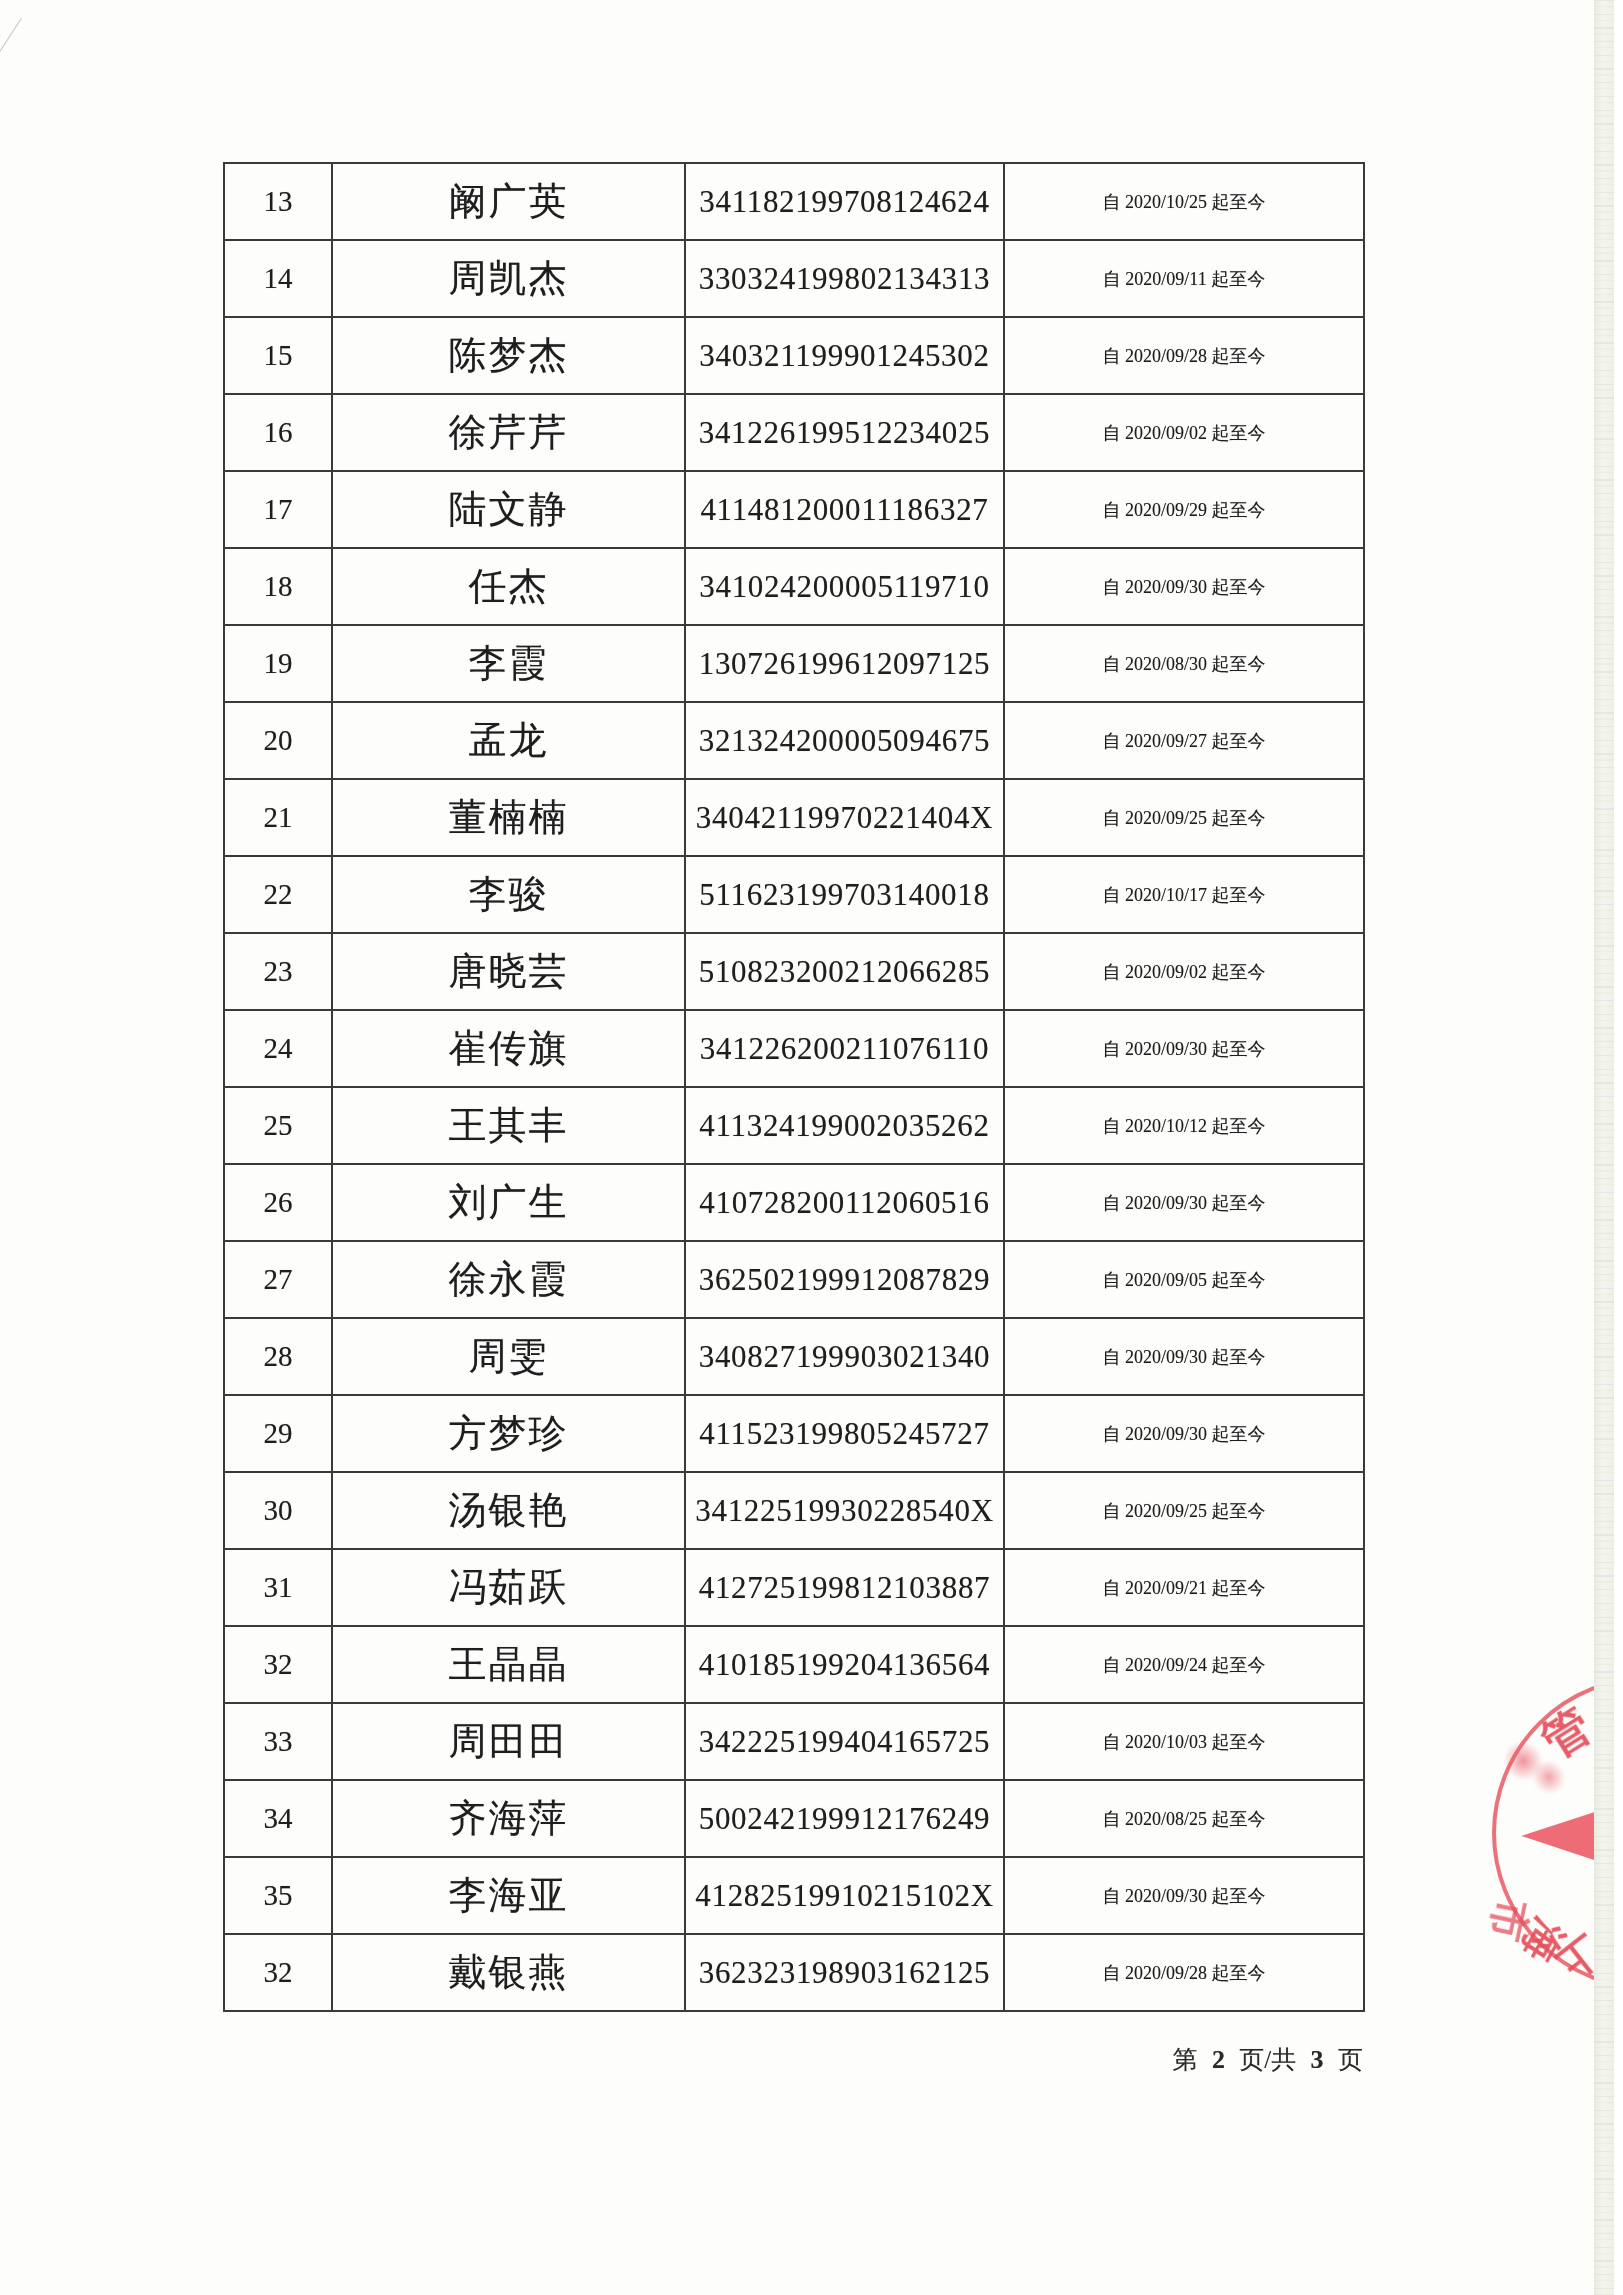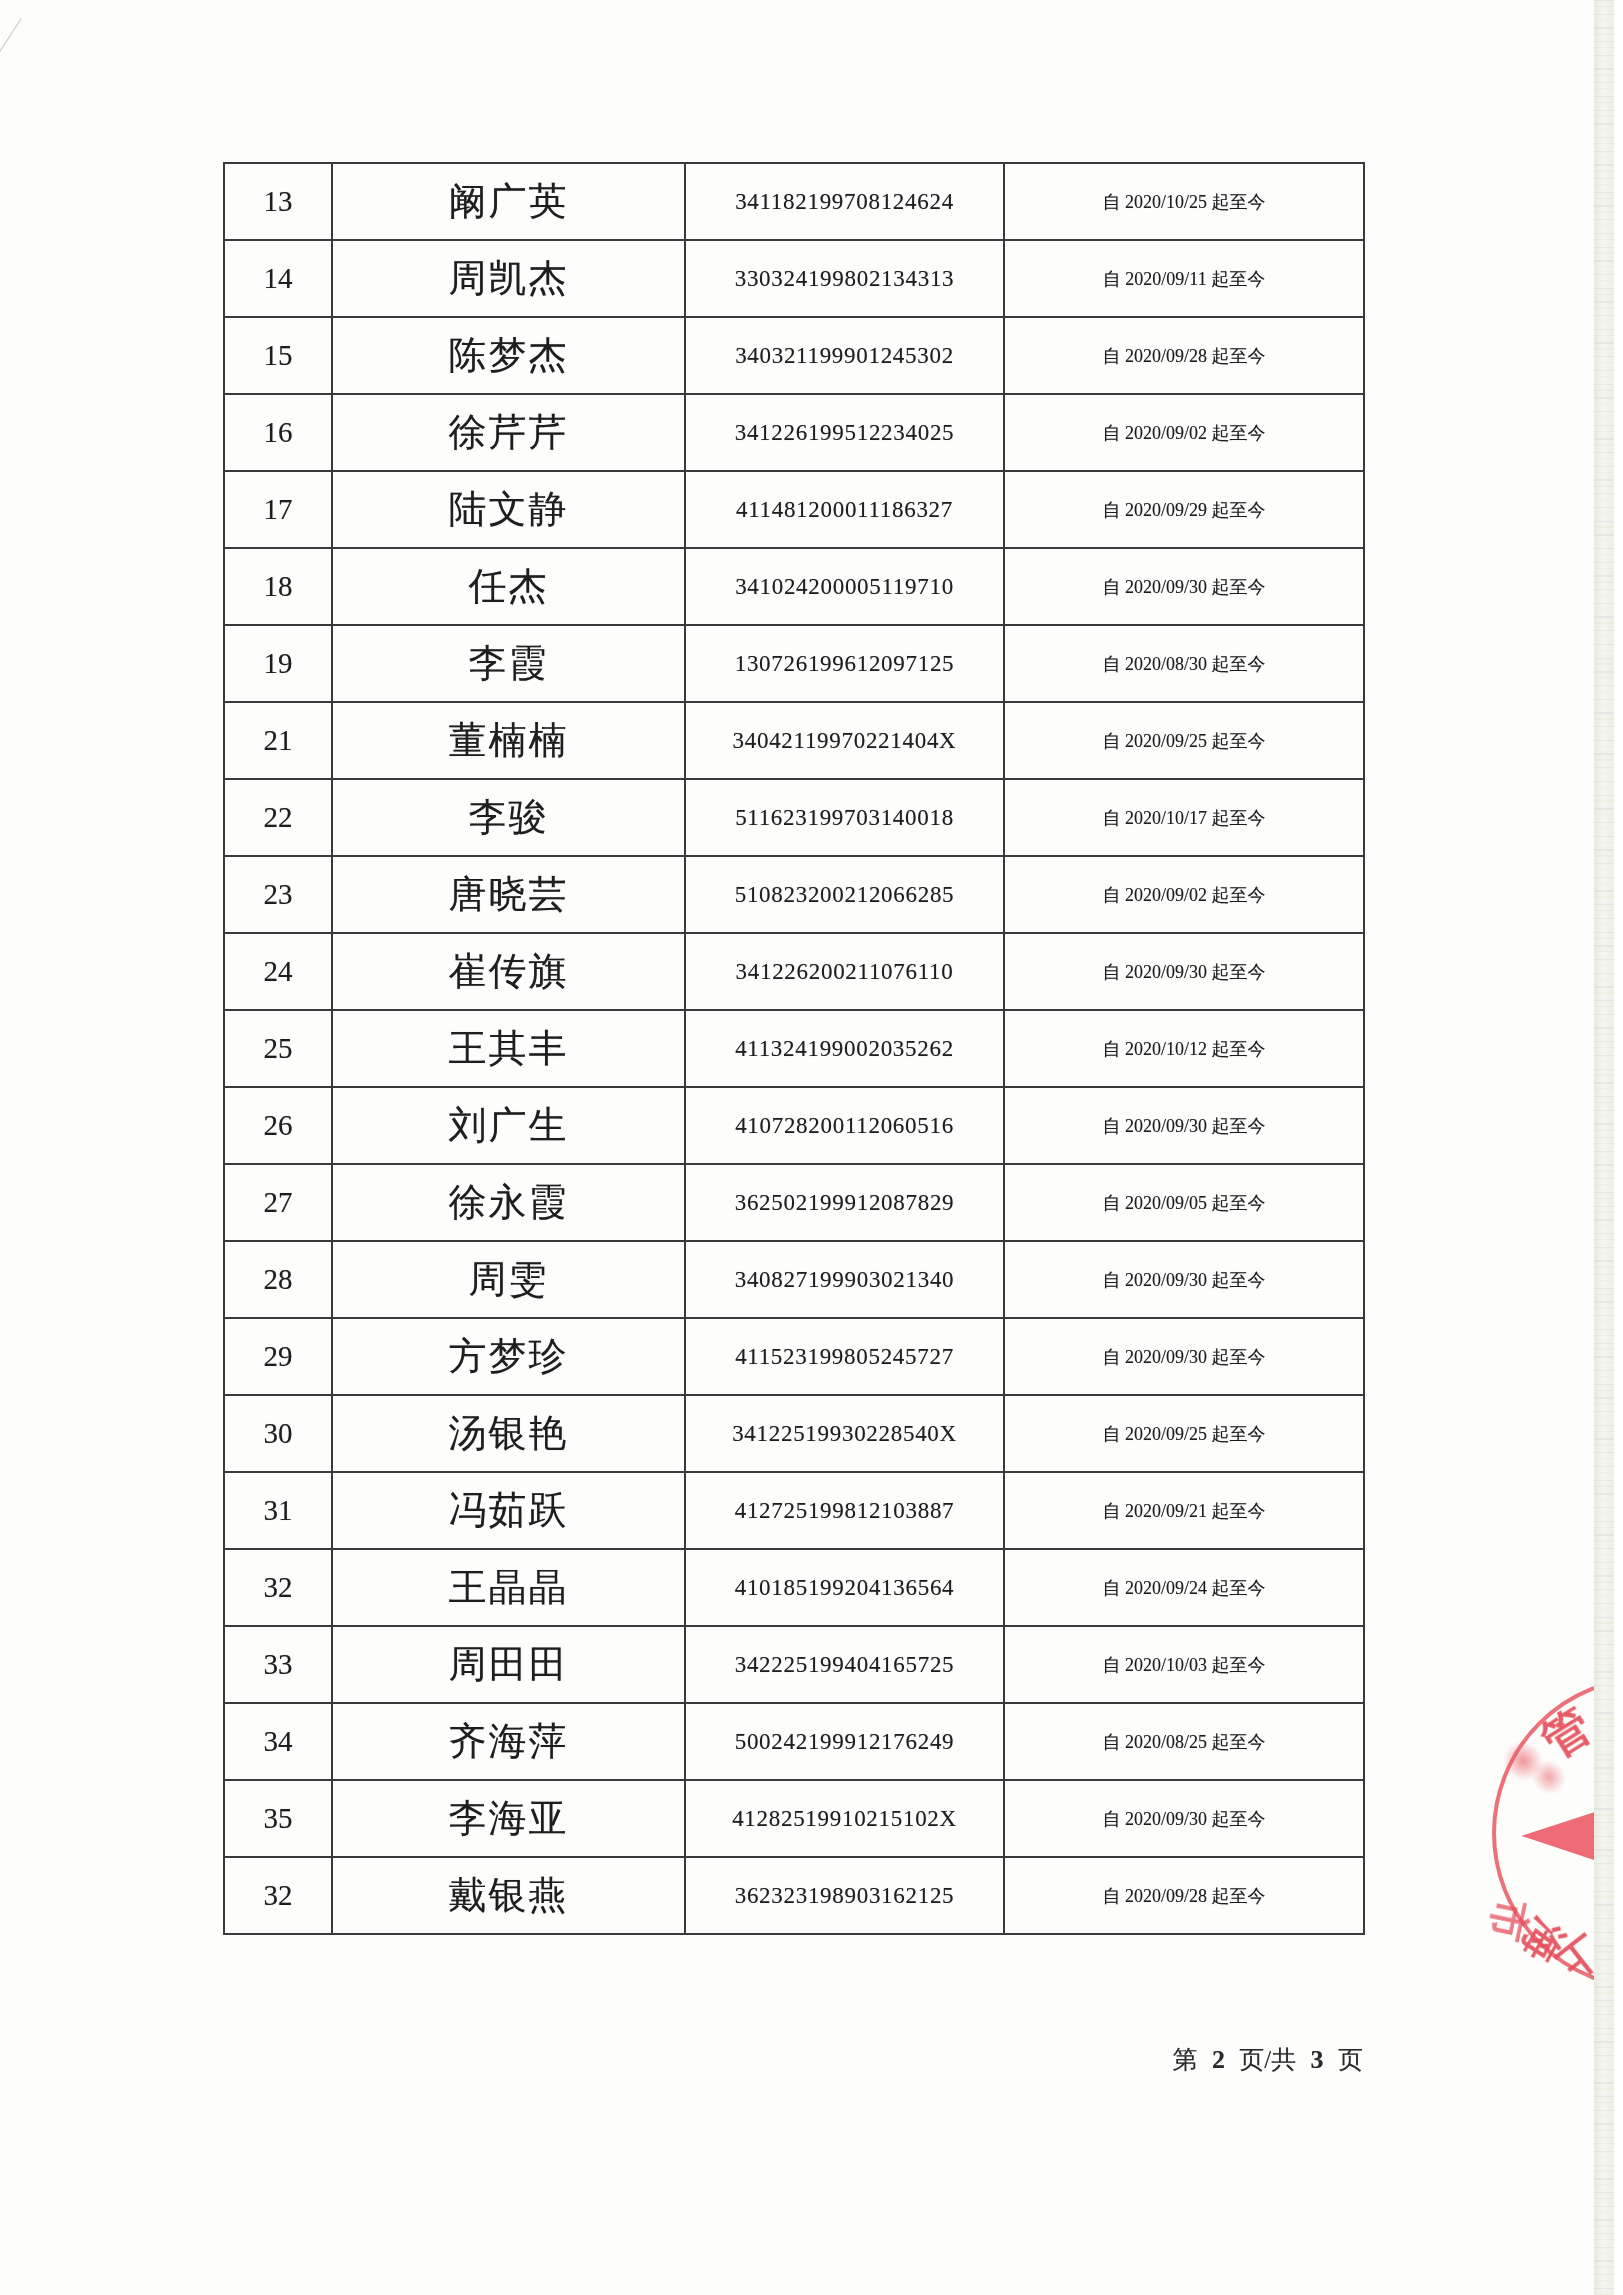--- a/index.html
+++ b/index.html
@@ -23,21 +23,21 @@
   table.records td{
     border:2px solid #3a3a3a;
     border-top-width:2.6px;border-bottom-width:2.6px;
     text-align:center;vertical-align:middle;padding:0;
     text-shadow:0 0 0.7px rgba(30,30,30,0.45);
     white-space:nowrap;overflow:hidden;
   }
   table.records tr{height:77px;}
   td.cell-no{font-size:29px;}
   td.cell-name{font-size:38px;letter-spacing:2px;}
-  td.cell-id{font-size:23px;letter-spacing:0.7px;}
+  td.cell-id{font-size:31px;letter-spacing:0.7px;}
   td.cell-period{font-size:18px;}
   
   .page-footer{
     position:absolute;left:223px;top:2043px;width:1140px;
     text-align:right;font-size:25px;color:#2a2a2a;
     text-shadow:0 0 0.7px rgba(30,30,30,0.4);
   }
   .page-footer b{margin:0 14.4px;font-size:26px;}
   
   .stamp-clip{
@@ -132,20 +132,26 @@
         <td class="cell-id">341024200005119710</td>
         <td class="cell-period">自 2020/09/30 起至今</td>
       </tr>
       <tr>
         <td class="cell-no">19</td>
         <td class="cell-name">李霞</td>
         <td class="cell-id">130726199612097125</td>
         <td class="cell-period">自 2020/08/30 起至今</td>
       </tr>
       <tr>
+        <td class="cell-no">20</td>
+        <td class="cell-name">孟龙</td>
+        <td class="cell-id">321324200005094675</td>
+        <td class="cell-period">自 2020/09/27 起至今</td>
+      </tr>
+      <tr>
         <td class="cell-no">21</td>
         <td class="cell-name">董楠楠</td>
         <td class="cell-id">34042119970221404X</td>
         <td class="cell-period">自 2020/09/25 起至今</td>
       </tr>
       <tr>
         <td class="cell-no">22</td>
         <td class="cell-name">李骏</td>
         <td class="cell-id">511623199703140018</td>
         <td class="cell-period">自 2020/10/17 起至今</td>

